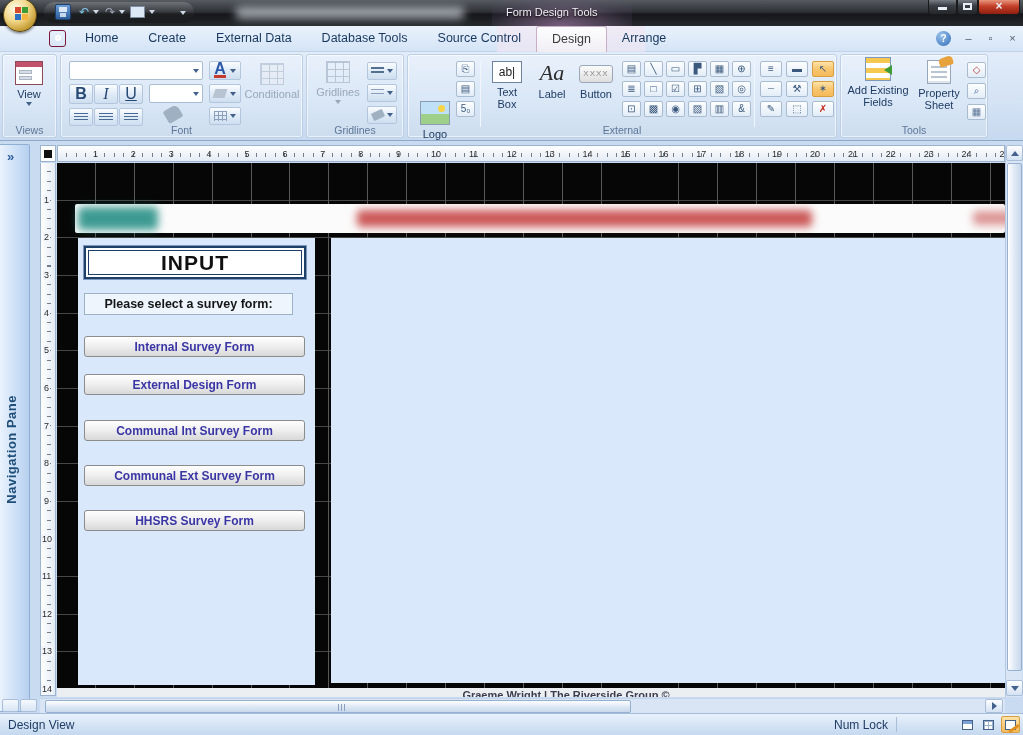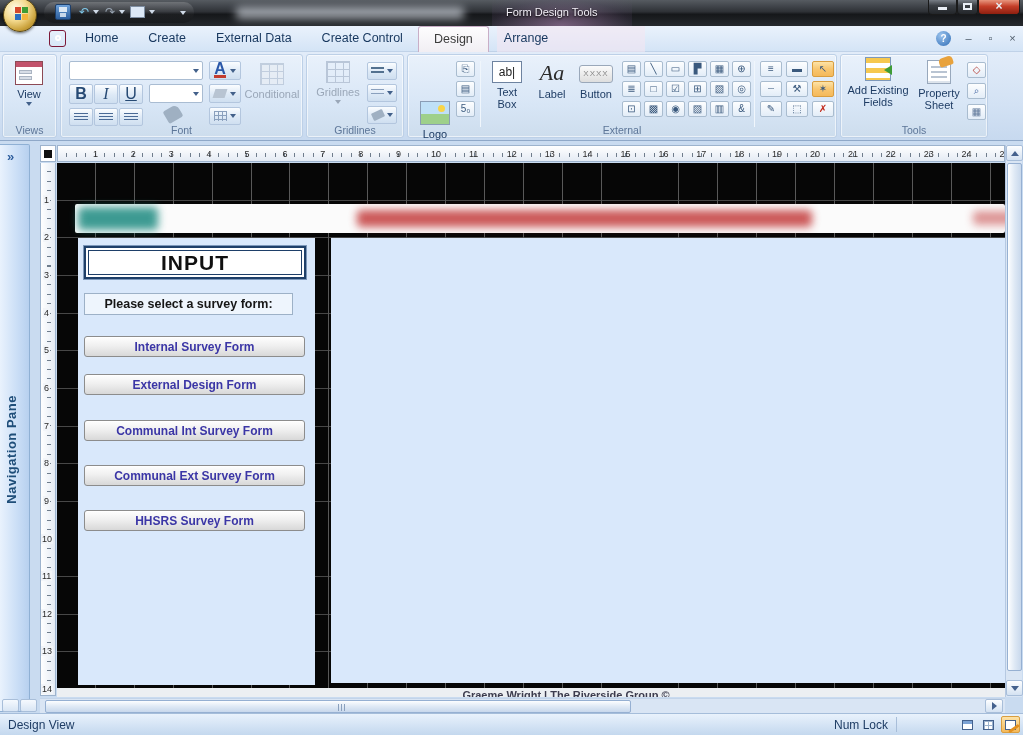--- a/index.html
+++ b/index.html
@@ -215,21 +215,22 @@
 
   <div class="abs tabrow"></div>
   <div class="abs ctxtab-bg"></div>
   <div class="abs accessicon">
       <i></i>
     </div>
   <div class="abs" id="tabs-row">
       <div class="tab">Home</div>
       <div class="tab">Create</div>
       <div class="tab">External Data</div>
-      <div class="tab">Create Control</div>
+      <div class="tab">Database Tools</div>
+      <div class="tab">Source Control</div>
       <div class="tab active">Design</div>
       <div class="tab">Arrange</div>
     </div>
   <div class="abs helpicon">?</div>
   <div class="abs dbwin" style="left:960px;">–</div>
   <div class="abs dbwin" style="left:982px;">▫</div>
   <div class="abs dbwin" style="left:1004px;">×</div>
 
   <div class="abs ribbon">
 

